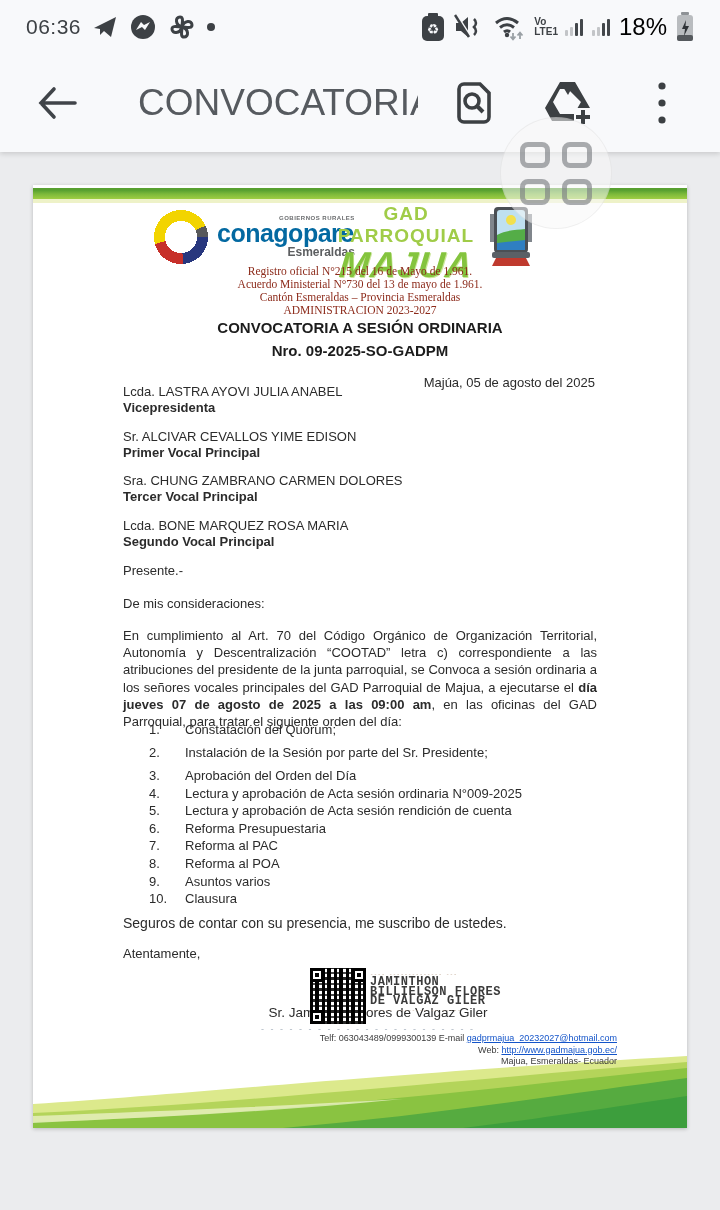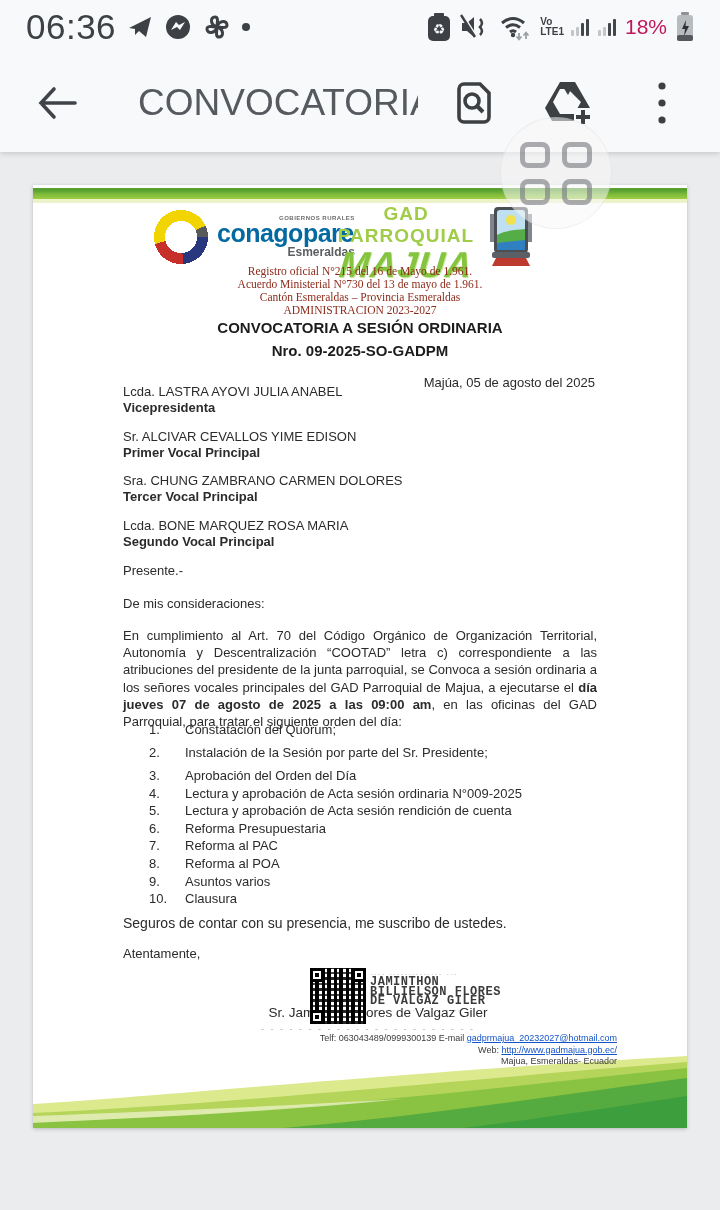--- a/index.html
+++ b/index.html
@@ -5,23 +5,23 @@
   * { margin:0; padding:0; box-sizing:border-box; }
   html,body { width:720px; height:1210px; }
   body { font-family:"Liberation Sans", sans-serif; background:#ebecee; overflow:hidden; }
   .screen { position:relative; width:720px; height:1210px; background:#ebecee; }
 
   
   .status-bar { position:absolute; top:0; left:0; width:720px; height:54px;
     background:#f8f9fb; display:flex; align-items:center; justify-content:space-between;
     padding:0 26px; z-index:30; }
   .sb-left { display:flex; align-items:center; gap:10px; }
-  .sb-time { font-size:35px; color:#3d4145; letter-spacing:0.5px; }
+  .sb-time { font-size:21px; color:#3d4145; letter-spacing:0.5px; }
   .sb-right { display:flex; align-items:center; gap:9px; }
-  .sb-pct { font-size:21px; color:#be185d; }
+  .sb-pct { font-size:24px; color:#000000; }
   .volte { display:flex; flex-direction:column; line-height:10px; margin-right:-2px; }
   .volte span { font-size:10px; color:#3d4145; font-weight:bold; }
   .sigbars { display:flex; align-items:flex-end; gap:2px; height:18px; }
   .sigbars i { display:block; width:3px; border-radius:1px; }
   .notif-dot { width:8px; height:8px; border-radius:50%; background:#3d4145; }
 
   
   .app-bar { position:absolute; top:54px; left:0; width:720px; height:98px;
     background:#f8f9fb; display:flex; align-items:center; z-index:20;
     box-shadow:0 2px 5px rgba(0,0,0,0.14);gap:32px; }

